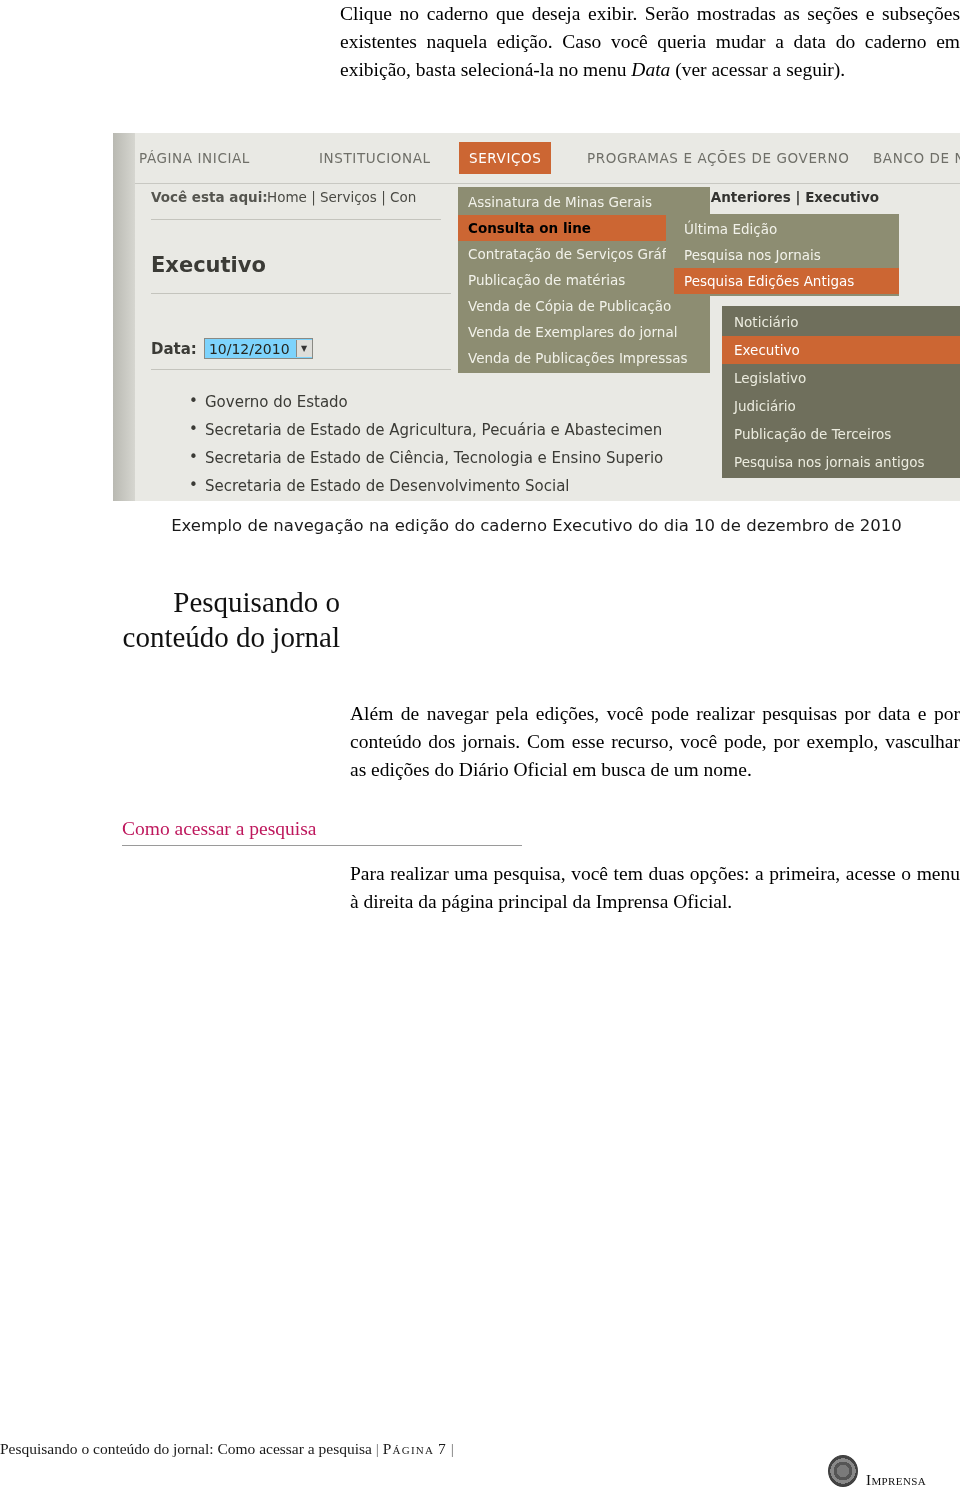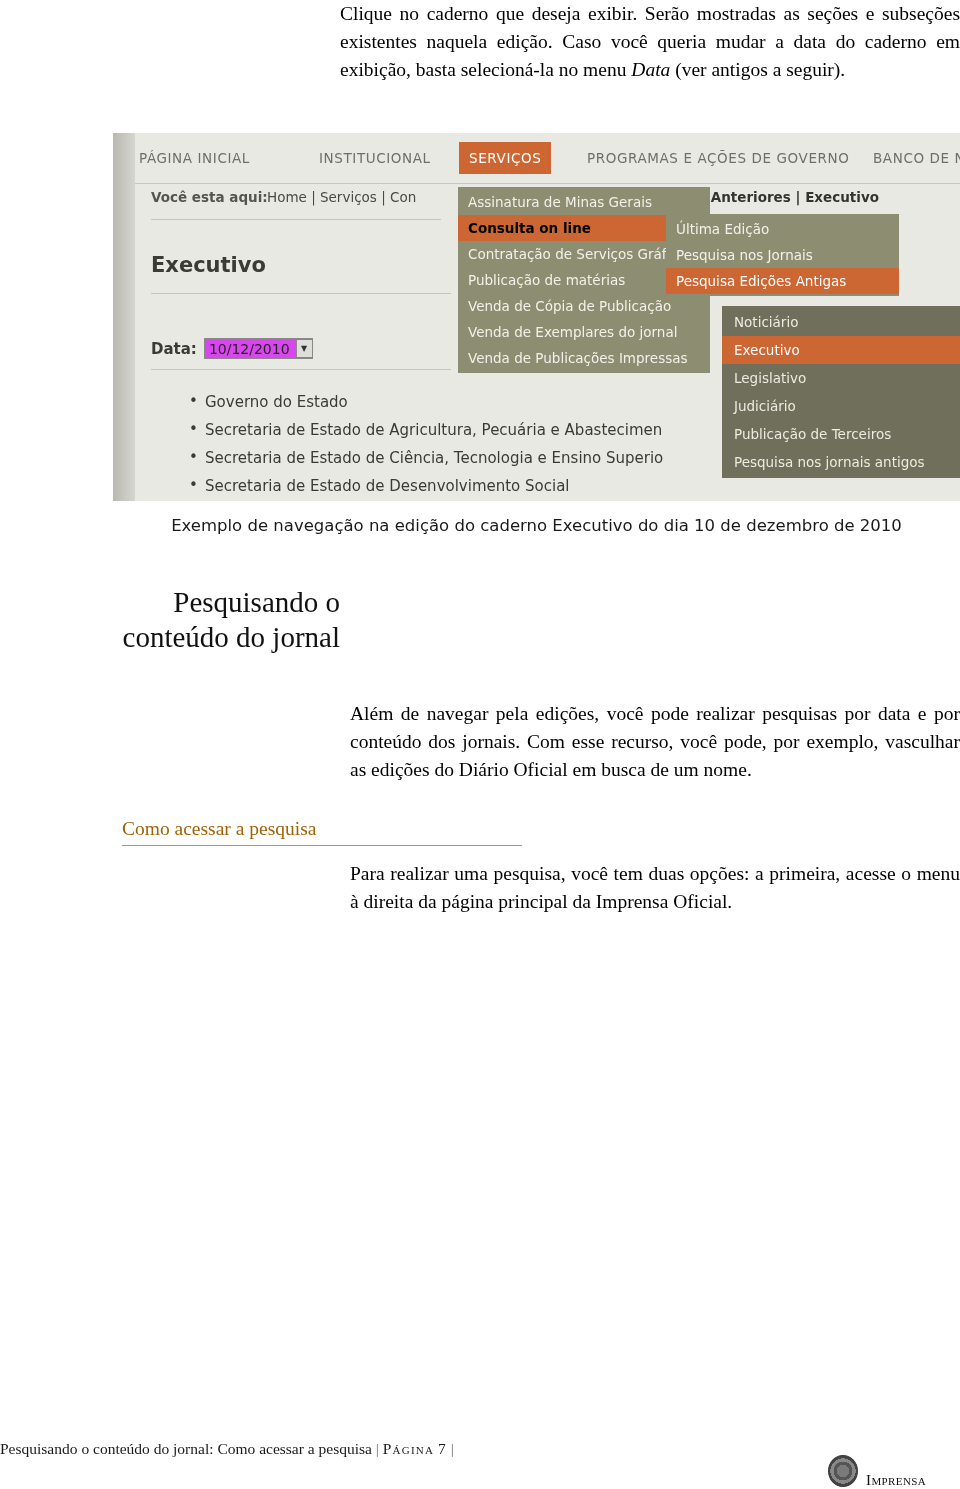--- a/index.html
+++ b/index.html
@@ -140,21 +140,21 @@
   }
   .data-row .data-label {
     font-size: 15px;
     font-weight: bold;
     color: #3b3b36;
   }
   .date-select {
     display: inline-flex;
     align-items: center;
     border: 1px solid #8a8a84;
-    background: #d946ef;
+    background: #7dd3fc;
     height: 19px;
     padding: 0 0 0 4px;
     font-size: 14px;
     color: #26261f;
   }
   .date-select .dsval { padding-right: 6px; }
   .date-select .dsarrow {
     width: 15px;
     height: 17px;
     background: #dededa;
@@ -214,20 +214,21 @@
     top: 81px;
     width: 233px;
     background: #8d8d72;
     padding: 2px 0 2px 0;
   }
   .menu-col2 .mi {
     font-size: 13.5px;
     color: #f2f2ea;
     padding: 5px 8px 5px 10px;
     white-space: nowrap;
+    margin-left: 8px;
   }
   .menu-col2 .mi.sel {
     background: #cc6633;
     color: #ffffff;
   }
 
   .menu-col3 {
     position: absolute;
     left: 587px;
     top: 173px;
@@ -282,21 +283,21 @@
     text-align-last: left;
   }
   #para1 { top: 700px; }
   #para2 { top: 860px; }
 
   .subhead {
     position: absolute;
     left: 122px;
     top: 818px;
     font-size: 19.5px;
-    color: #a16207;
+    color: #be185d;
     white-space: nowrap;
   }
   .subhead-rule {
     position: absolute;
     left: 122px;
     top: 845px;
     width: 400px;
     height: 1px;
     background: #9a9a9a;
   }
@@ -350,21 +351,21 @@
   .logo-sub {
     font-family: "Liberation Serif", serif;
     font-size: 7.5px;
     letter-spacing: 0.3px;
     color: #333;
   }
 </style>
 </head>
 <body>
 
-<div class="intro"><span>Clique no caderno que deseja exibir. Serão mostradas as seções e subseções existentes naquela edição. Caso você queria mudar a data do caderno em exibição, basta selecioná-la no menu </span><em>Data</em><span> (ver antigos a seguir).</span></div>
+<div class="intro"><span>Clique no caderno que deseja exibir. Serão mostradas as seções e subseções existentes naquela edição. Caso você queria mudar a data do caderno em exibição, basta selecioná-la no menu </span><em>Data</em><span> (ver acessar a seguir).</span></div>
 
 <div class="figure">
   <div class="fig-shadowcol"></div>
   <div class="fig-body">
 
     <div class="site-nav">
       <div class="navitem" style="left:4px;">PÁGINA INICIAL</div>
       <div class="navitem" style="left:184px;">INSTITUCIONAL</div>
       <div class="navitem active" style="left:324px;">SERVIÇOS</div>
       <div class="navitem" style="left:452px;text-align:center;">PROGRAMAS E AÇÕES DE GOVERNO</div>

